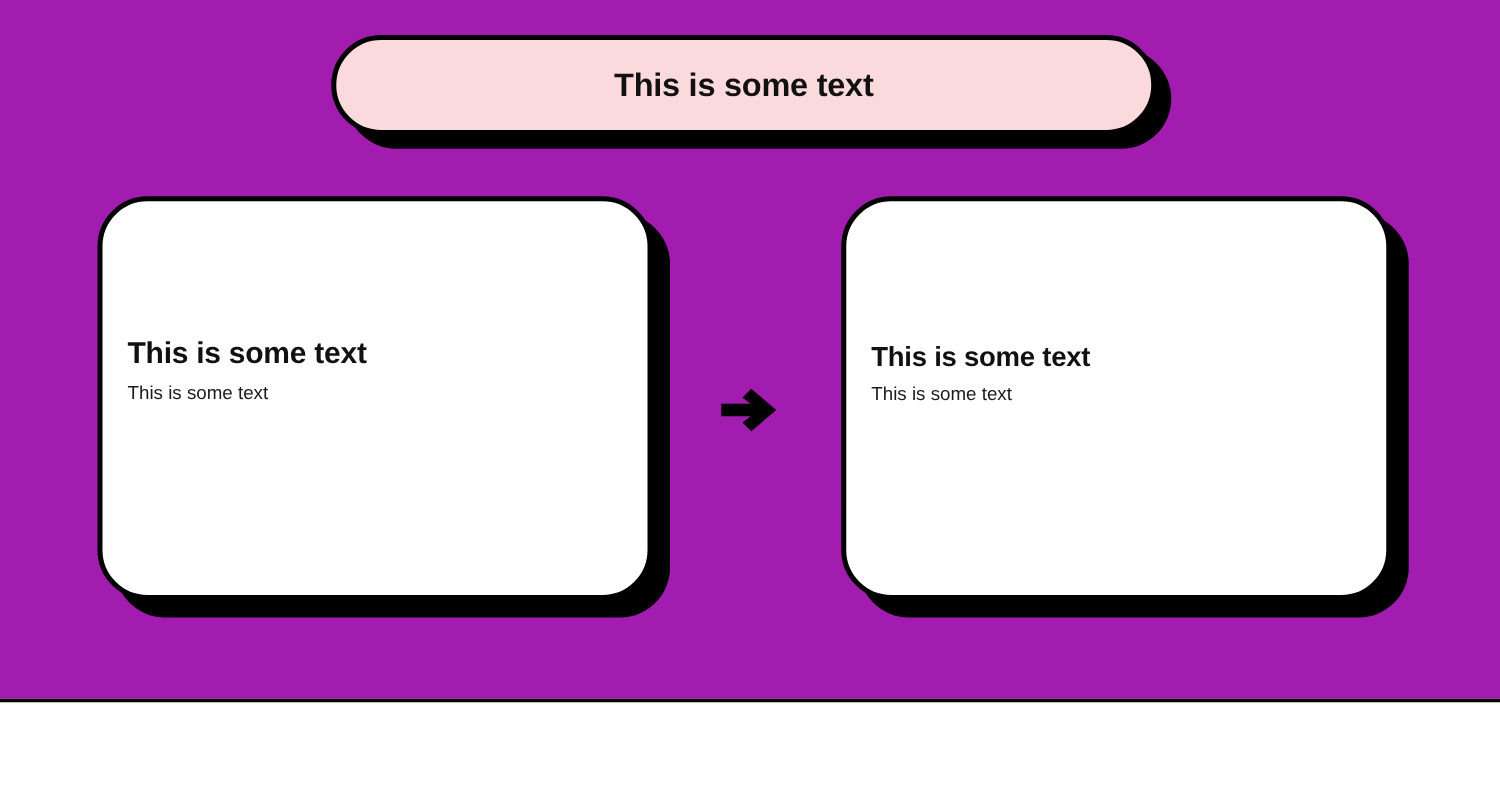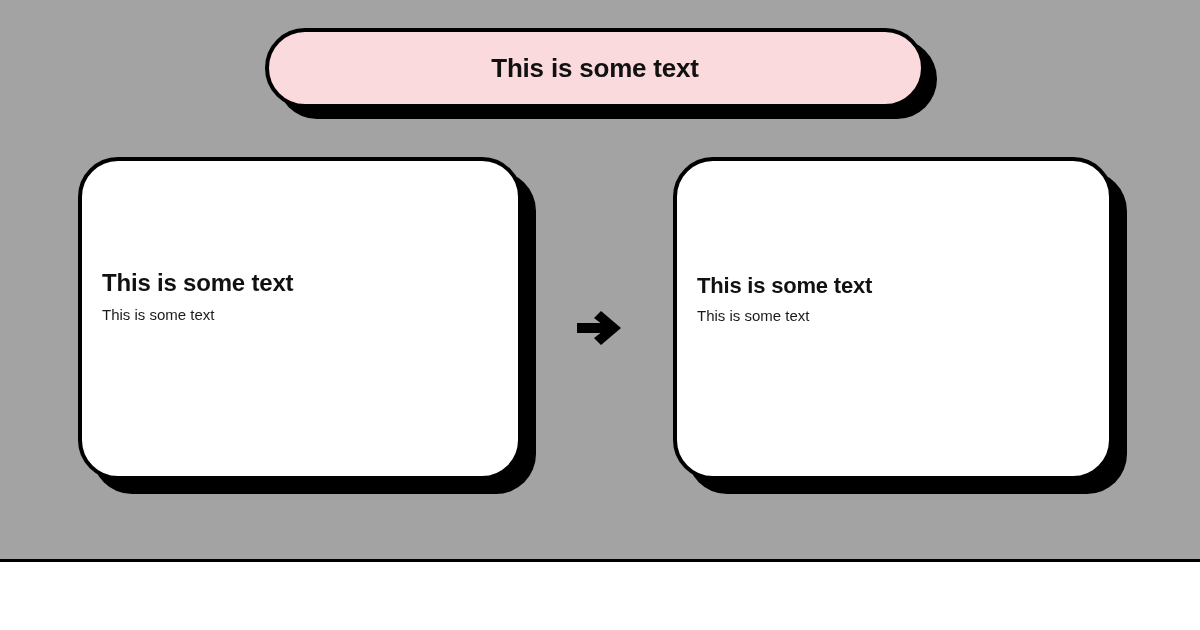--- a/index.html
+++ b/index.html
@@ -19,21 +19,21 @@
     height: 630px;
     box-sizing: border-box;
   }
   
   #canvas {
     position: absolute;
     left: 0;
     top: 0;
     width: 1200px;
     height: 559px;
-    background: #a3a3a3;
+    background: #a21caf;
     overflow: hidden;
   }
   #divider {
     position: absolute;
     left: 0;
     top: 559px;
     width: 1200px;
     height: 3px;
     background: #000000;
   }

